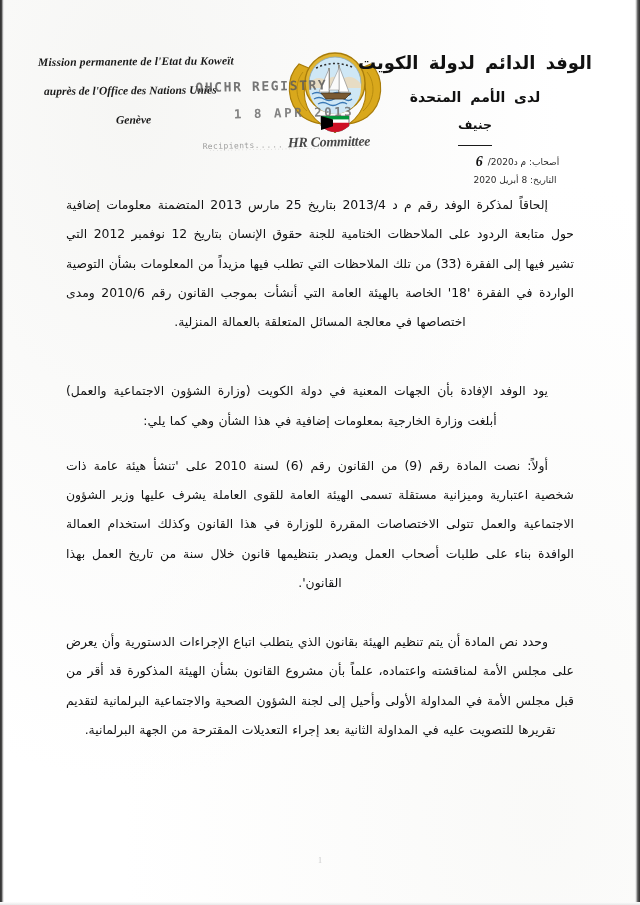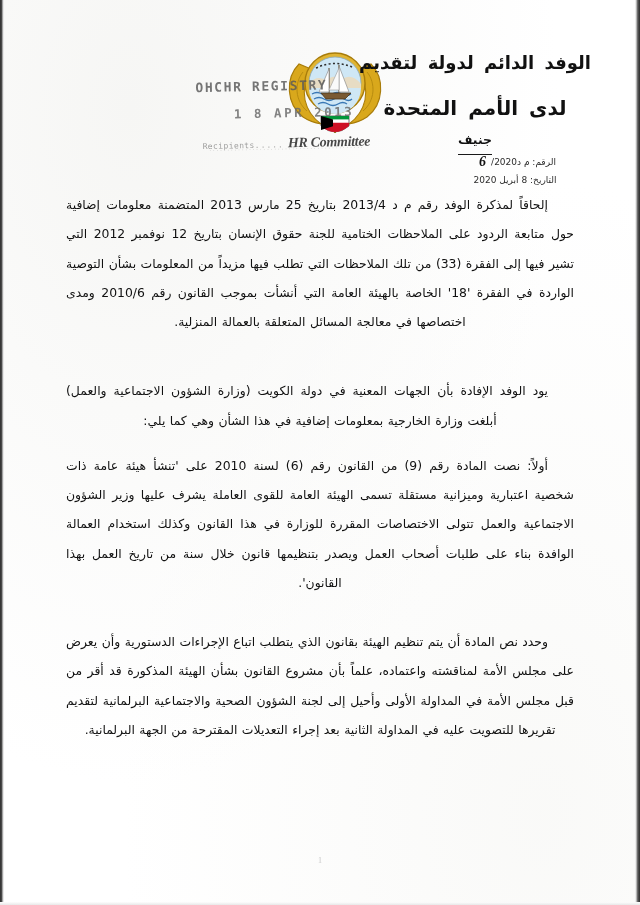--- a/index.html
+++ b/index.html
@@ -116,33 +116,33 @@
   .ar-line-1 {
     display: block;
     font-size: 18px;
     font-weight: bold;
     letter-spacing: 1.2px;
     line-height: 1.2;
     word-spacing: 4px;
   }
   .ar-line-2 {
     display: block;
-    font-size: 20px;
+    font-size: 14px;
     font-weight: bold;
     letter-spacing: 1.2px;
-    margin-top: 22px;
+    margin-top: 15px;
     word-spacing: 4px;
   }
   .ar-line-3 {
     display: inline-block;
     font-size: 12.5px;
     font-weight: bold;
     margin-top: 12px;
     border-bottom: 1.4px solid #1a1a1a;
-    padding-bottom: 7px;
+    padding-bottom: 13px;
   }
 
   .ref-block {
     position: absolute;
     right: 40px;
     top: 150px;
     width: 170px;
     direction: rtl;
     text-align: center;
     color: #2b2b2b;
@@ -263,20 +263,25 @@
 
 <div class="page">
 
   <div class="paper-tint"></div>
   <div class="scan-edge-left"></div>
   <div class="scan-edge-right"></div>
   <div class="scan-edge-bottom"></div>
 
   <div class="letterhead">
 
+    <div class="fr-head">
+      <span class="fr-line-1">Mission permanente de l'Etat du Koweït</span>
+      <span class="fr-line-2">auprès de l'Office des  Nations Unies</span>
+      <span class="fr-line-3">Genève</span>
+    </div>
 
     <div class="emblem">
       <svg viewBox="0 0 104 105" width="104" height="105" aria-hidden="true">
 
         <path d="M16 26 C2 40 3 66 20 79 C26 83 32 85 38 86 C30 80 24 71 22 62 C20 52 22 40 28 31 Z" fill="#d9a81c" stroke="#a87c0a" stroke-width="1.1"></path>
         <path d="M20 34 C11 45 12 63 24 73" fill="none" stroke="#b88c10" stroke-width="1"></path>
 
         <path d="M88 26 C102 40 101 66 84 79 C78 83 72 85 66 86 C74 80 80 71 82 62 C84 52 82 40 76 31 Z" fill="#d9a81c" stroke="#a87c0a" stroke-width="1.1"></path>
         <path d="M84 34 C93 45 92 63 80 73" fill="none" stroke="#b88c10" stroke-width="1"></path>
 
@@ -311,27 +316,27 @@
         <g>
           <path d="M38 78 L66 78 L66 88 Q52 100 38 88 Z" fill="#ffffff" stroke="#555" stroke-width=".8"></path>
           <path d="M38 78 L66 78 L66 81.4 L38 81.4 Z" fill="#009639"></path>
           <path d="M38 84.7 L66 84.7 L66 88 Q52 100 38 88 Z" fill="#ce1126"></path>
           <path d="M38 78 L50 81.4 L50 88.3 L38 92 Z" fill="#000000"></path>
         </g>
       </svg>
     </div>
 
     <div class="ar-head">
-      <span class="ar-line-1">الوفد الدائم لدولة لتقديم</span>
+      <span class="ar-line-1">الوفد الدائم لدولة الكويت</span>
       <span class="ar-line-2">لدى الأمم المتحدة</span>
       <span class="ar-line-3">جنيف</span>
     </div>
 
     <div class="ref-block">
-      <span class="ref-row"><span>الرقم: م د</span><span class="ref-hand">6</span><span>/2020</span></span>
+      <span class="ref-row"><span>أصحاب: م د</span><span class="ref-hand">6</span><span>/2020</span></span>
       <span class="ref-row">التاريخ: 8 أبريل 2020</span>
     </div>
 
     <div class="stamp">
       <span class="stamp-title">OHCHR REGISTRY</span>
       <span class="stamp-date">1 8 APR 2013</span>
       <span class="stamp-recipients-row"><span class="stamp-recipients-label">Recipients</span><span class="stamp-dots">.....</span><span class="stamp-hand">HR Committee</span></span>
       <span class="stamp-faint">...........................................</span>
     </div>
 

